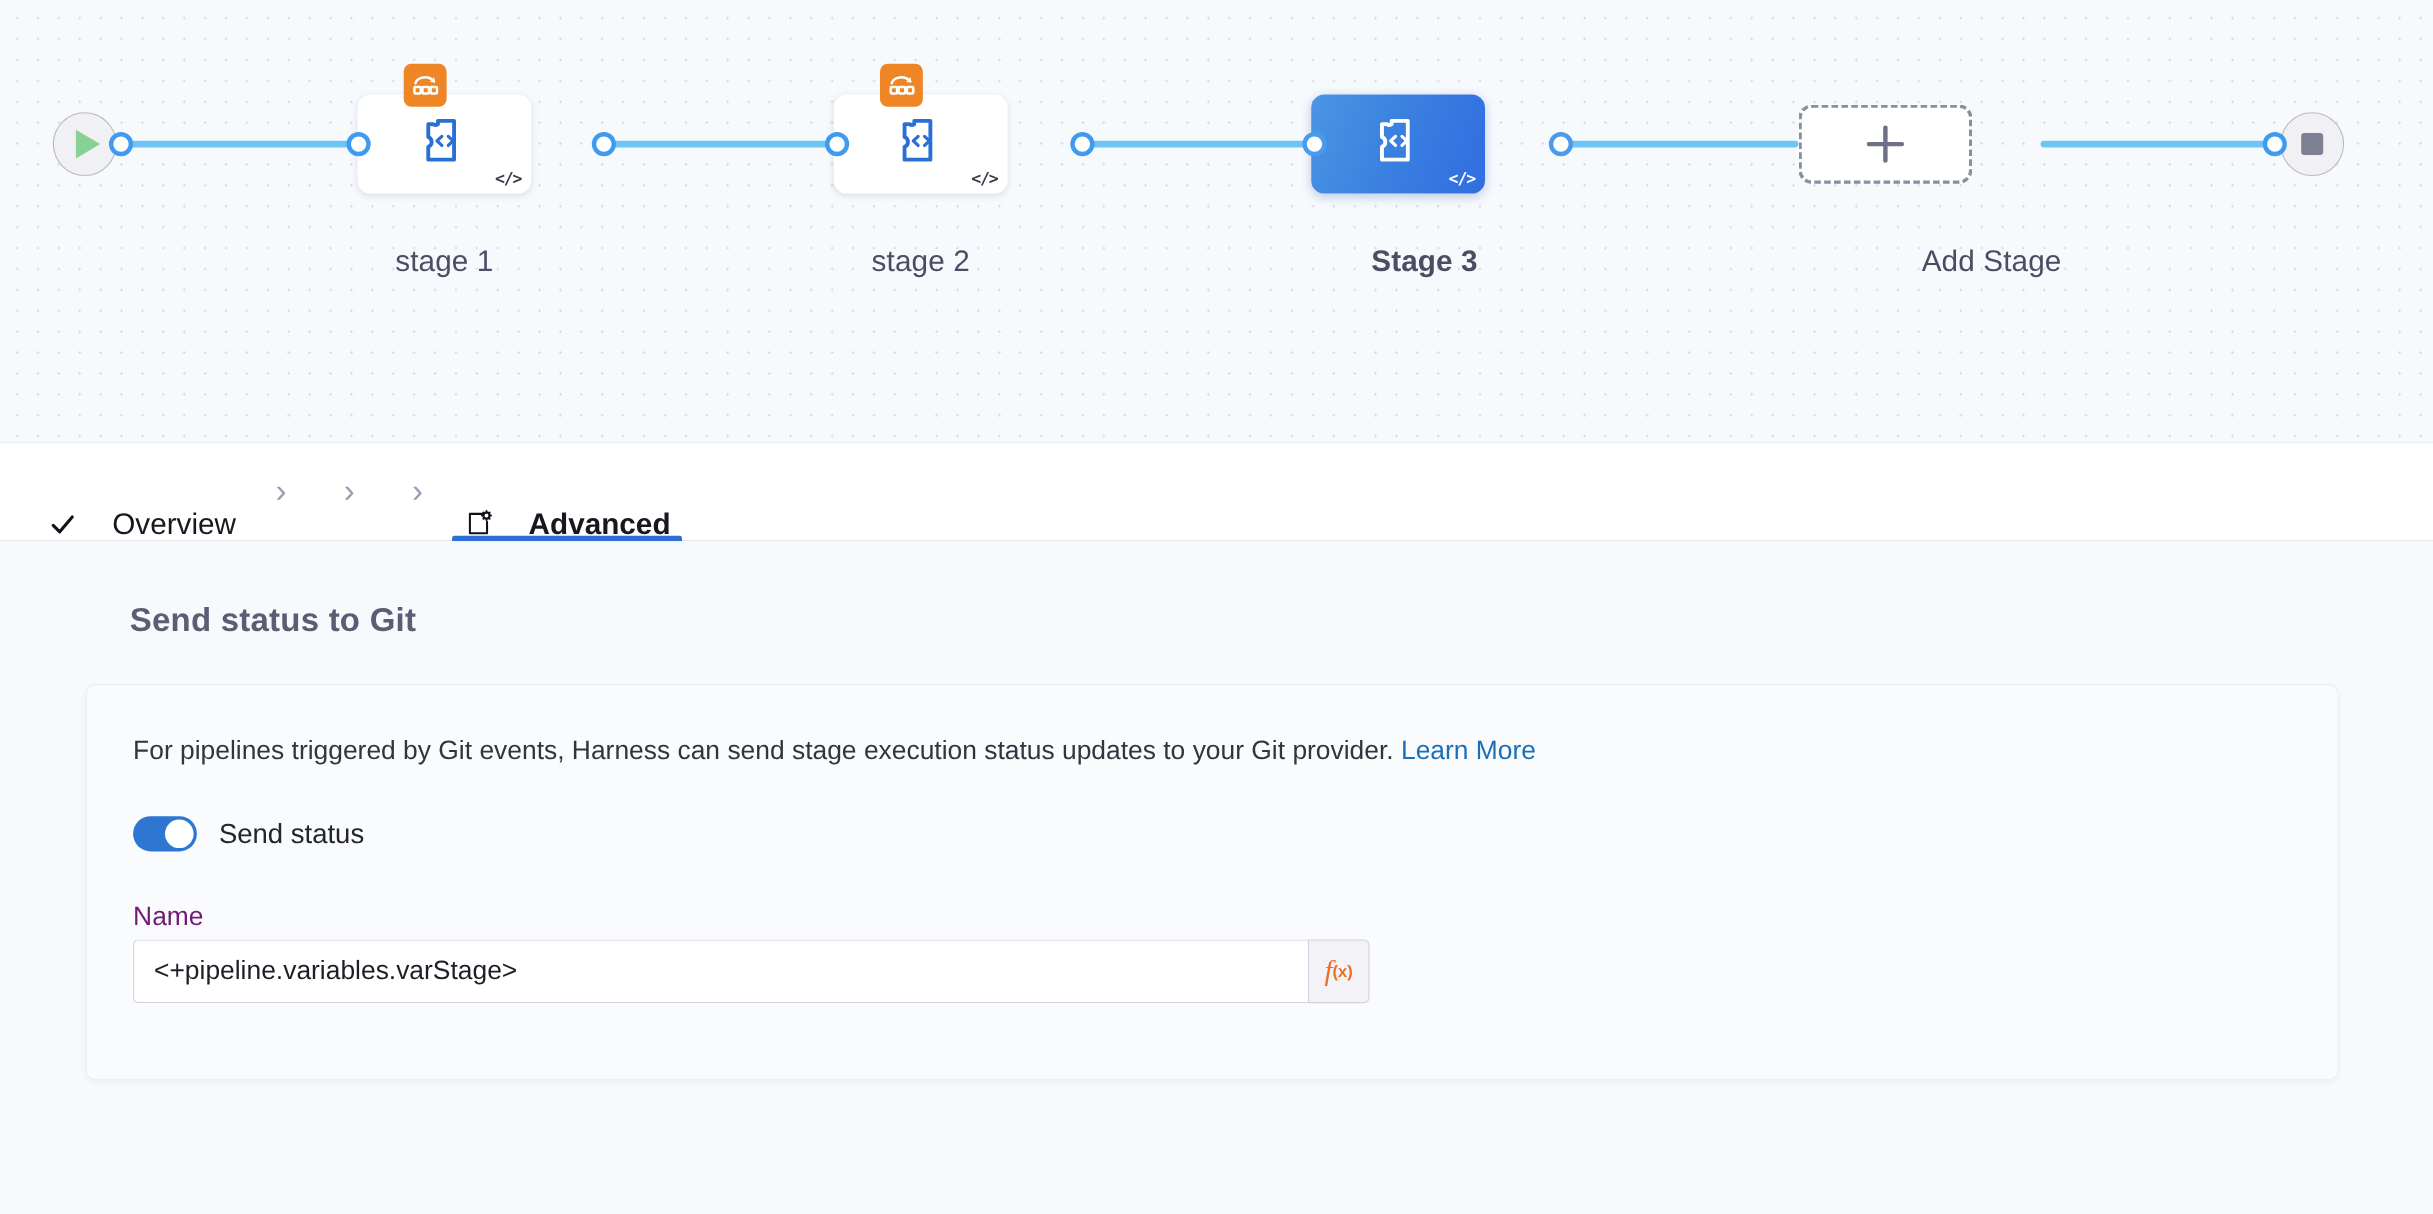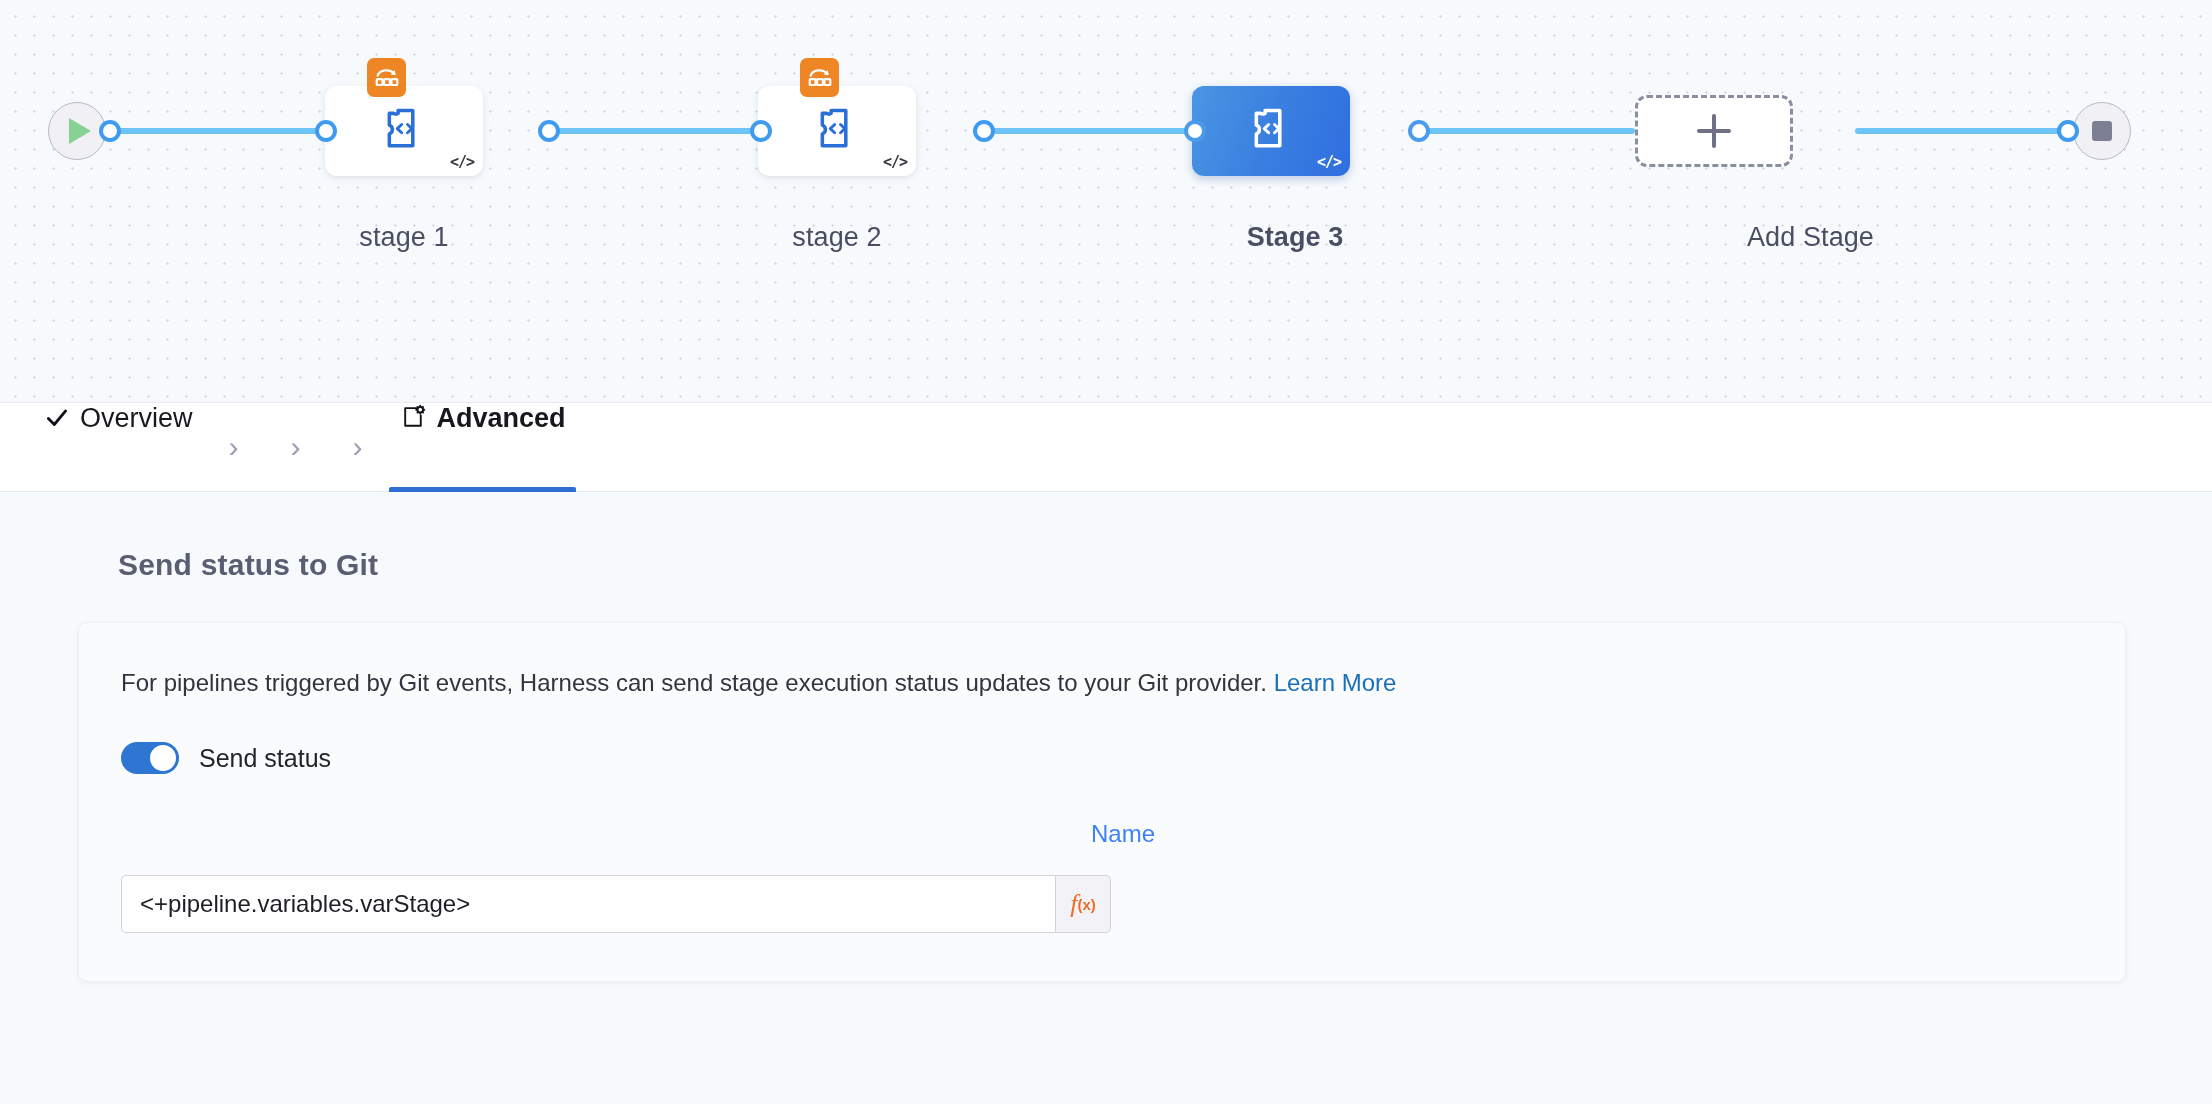--- a/index.html
+++ b/index.html
@@ -143,22 +143,22 @@
     position: relative;
     height: 89px;
     background: #ffffff;
     display: flex;
     align-items: center;
     padding-left: 32px;
     border-bottom: 1px solid #e3e6ec;
   }
   .tab {
     display: flex;
-    align-items: flex-start;
-    gap: 8px;
+    align-items: flex-end;
+    gap: 30px;
     height: 89px;
     padding: 0 10px;
     font-size: 27px;
     color: #17181e;
     cursor: pointer;
     position: relative;
   }
   .tab.active { font-weight: bold; }
   .tab.active::after {
     content: "";
@@ -228,28 +228,27 @@
     width: 26px; height: 26px;
     border-radius: 50%;
     background: #ffffff;
     top: 3px; right: 3px;
   }
   .toggle-label { font-size: 25px; color: #23242d; }
 
   .field-label {
     margin-top: 46px;
     font-size: 24px;
-    color: #3b82f6;
-    text-align: center;
+    color: #701a75;
   }
   .input-row {
     display: flex;
     align-items: stretch;
-    margin-top: 27px;
-    width: 990px;
+    margin-top: 6px;
+    width: 1124px;
     height: 58px;
   }
   .text-input {
     flex: 1;
     border: 1px solid #cfd2dd;
     border-right: none;
     border-radius: 5px 0 0 5px;
     background: #ffffff;
     font-size: 24px;
     color: #1d1e26;

